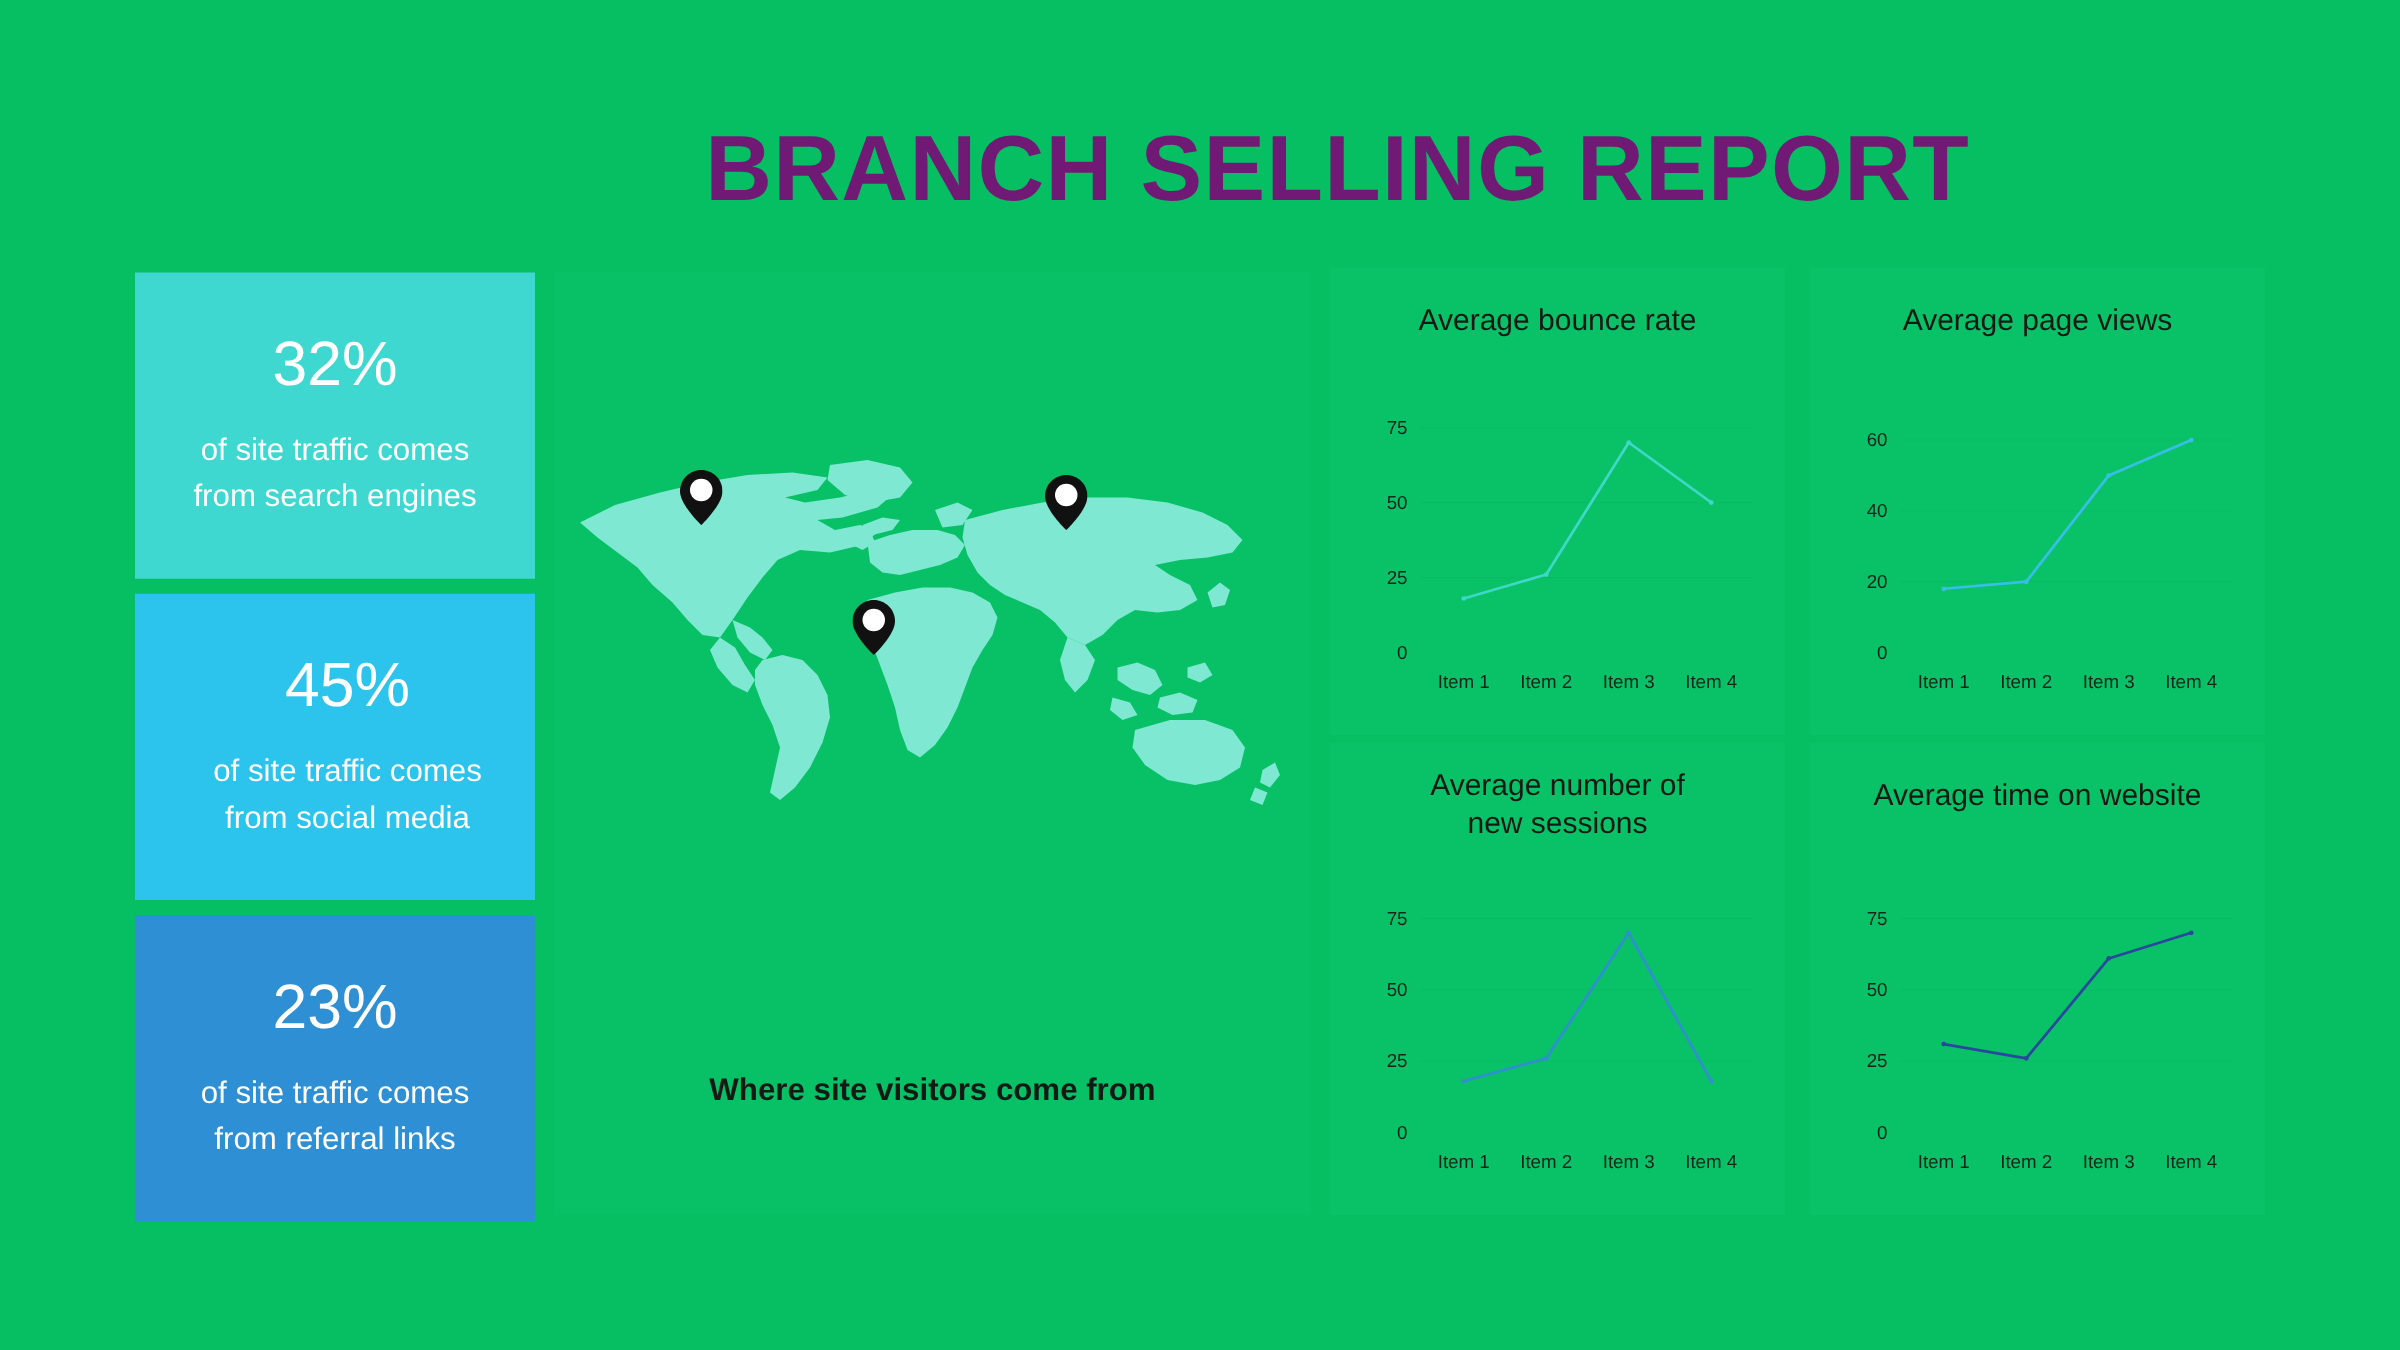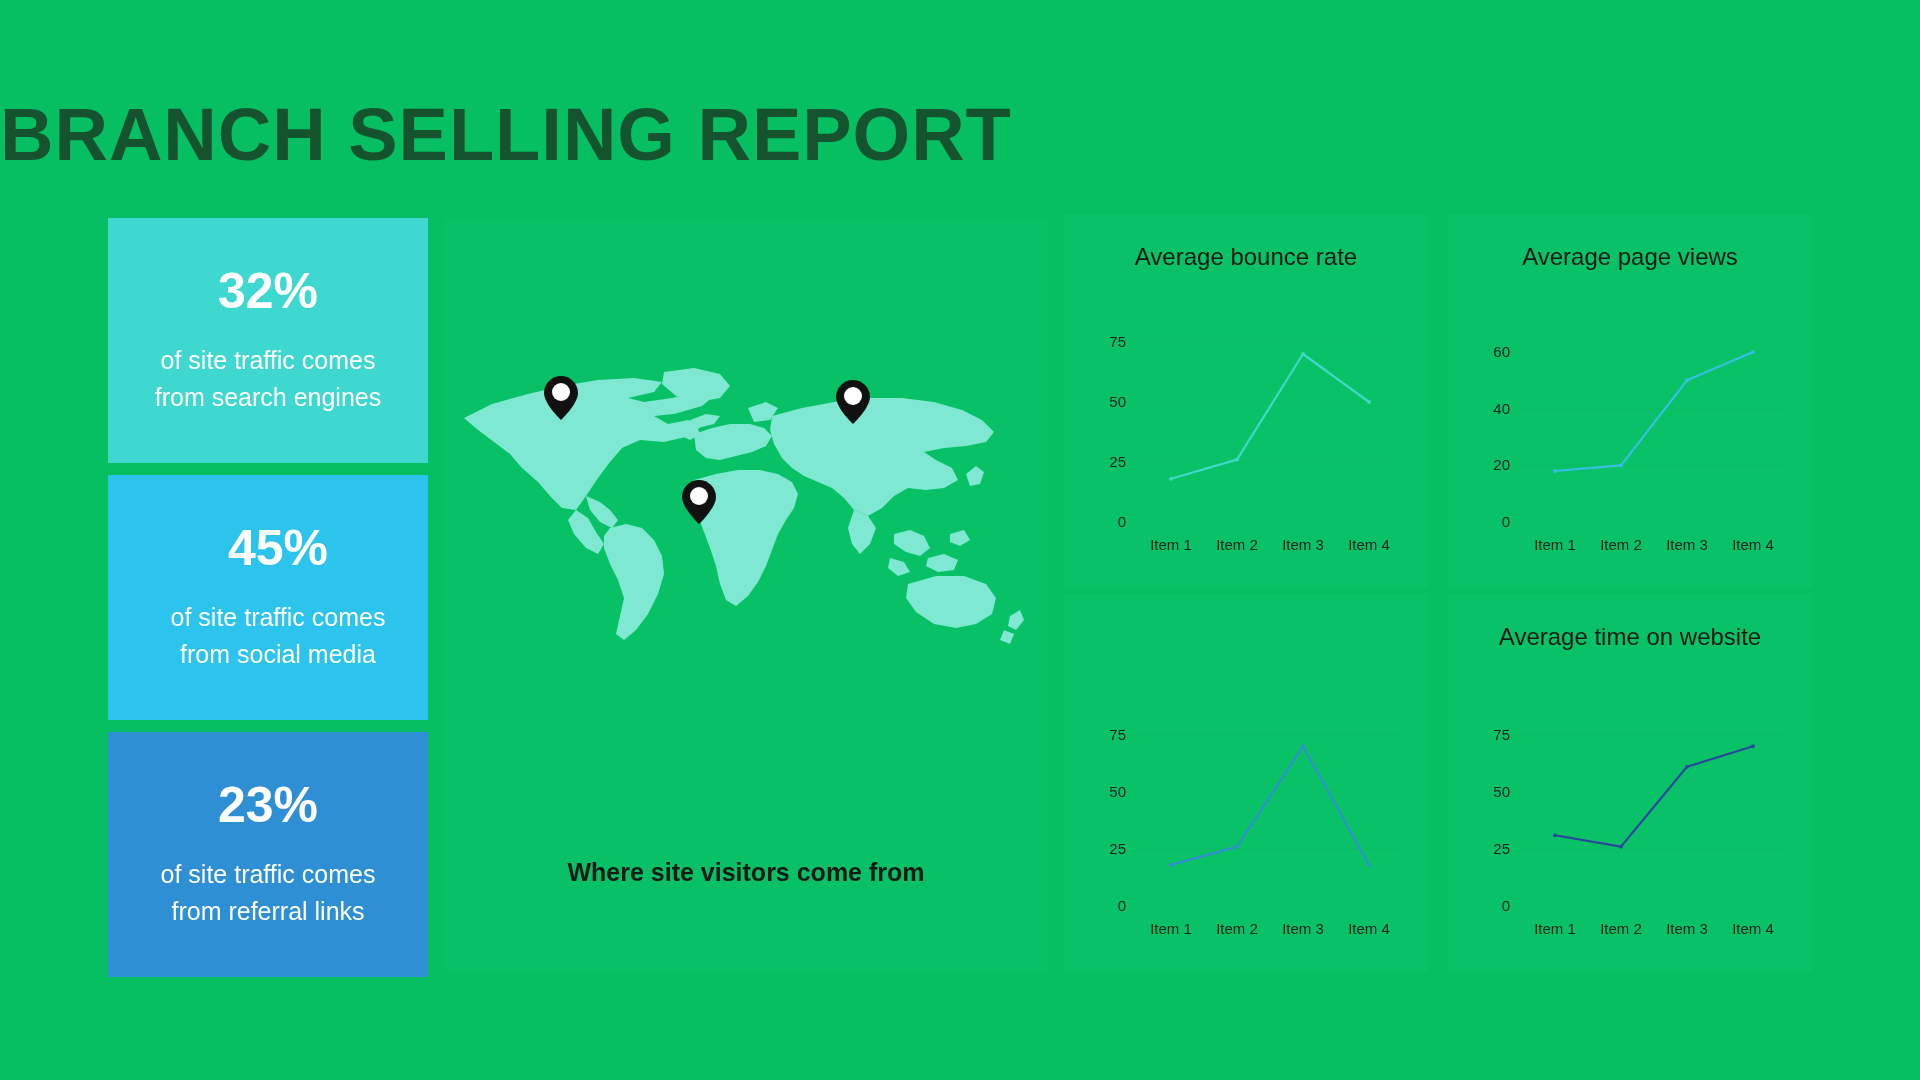--- a/index.html
+++ b/index.html
@@ -7,38 +7,38 @@
     width:1920px; height:1080px;
     background:#06BF63;
     font-family:"Liberation Sans", sans-serif;
     overflow:hidden;
   }
   #root { position:relative; width:1920px; height:1080px; }
 
   
   .report-title {
     position:absolute; top:98px; left:0; width:1576px;
-    text-align:left;
+    text-align:right;
     font-size:74px; font-weight:bold; letter-spacing:1px;
-    color:#14532d;
+    color:#701a75;
     line-height:1;
   }
 
   
   .stat-col { position:absolute; left:108px; top:218px; width:320px; }
   .stat-card {
     width:320px; height:245px;
     display:flex; flex-direction:column;
     align-items:center; justify-content:center;
     margin-bottom:12px;
     color:#ffffff;
   }
   .stat-card:last-child { margin-bottom:16px; }
   .stat-value {
-    font-size:50px; font-weight:bold; line-height:1;
+    font-size:50px; font-weight:normal; line-height:1;
     margin-bottom:26px;
   }
   .stat-desc {
     font-size:25px; line-height:1.45; text-align:center; font-weight:400;
   }
 
   
   .map-panel {
     position:absolute; left:444px; top:218px;
     width:604px; height:754px;
@@ -221,20 +221,24 @@
           <polyline points="107,257 173,251.33333333333331 239,166.33333333333334 305,138" fill="none" stroke="#37BFE8" stroke-width="2.2" stroke-linejoin="round" stroke-linecap="round"></polyline>
           <circle cx="107" cy="257" r="1.9" fill="#37BFE8"></circle>
           <circle cx="173" cy="251.33333333333331" r="1.9" fill="#37BFE8"></circle>
           <circle cx="239" cy="166.33333333333334" r="1.9" fill="#37BFE8"></circle>
           <circle cx="305" cy="138" r="1.9" fill="#37BFE8"></circle>
         </svg>
       </div>
   </div>
 
   <div class="chart-panel cp-bl">
+    <div class="chart-title two-line">
+      <span>Average number of</span><br>
+      <span>new sessions</span>
+    </div>
     <div class="plot">
         <svg id="svg2" viewBox="0 0 364 378" xmlns="http://www.w3.org/2000/svg">
           <text x="62" y="317" class="ytick">0</text>
           <line x1="72" x2="338" y1="254.94117647058823" y2="254.94117647058823" class="gridline"></line>
           <text x="62" y="259.94117647058823" class="ytick">25</text>
           <line x1="72" x2="338" y1="197.88235294117646" y2="197.88235294117646" class="gridline"></line>
           <text x="62" y="202.88235294117646" class="ytick">50</text>
           <line x1="72" x2="338" y1="140.82352941176472" y2="140.82352941176472" class="gridline"></line>
           <text x="62" y="145.82352941176472" class="ytick">75</text>
           <text x="107" y="340" class="xtick">Item 1</text>

